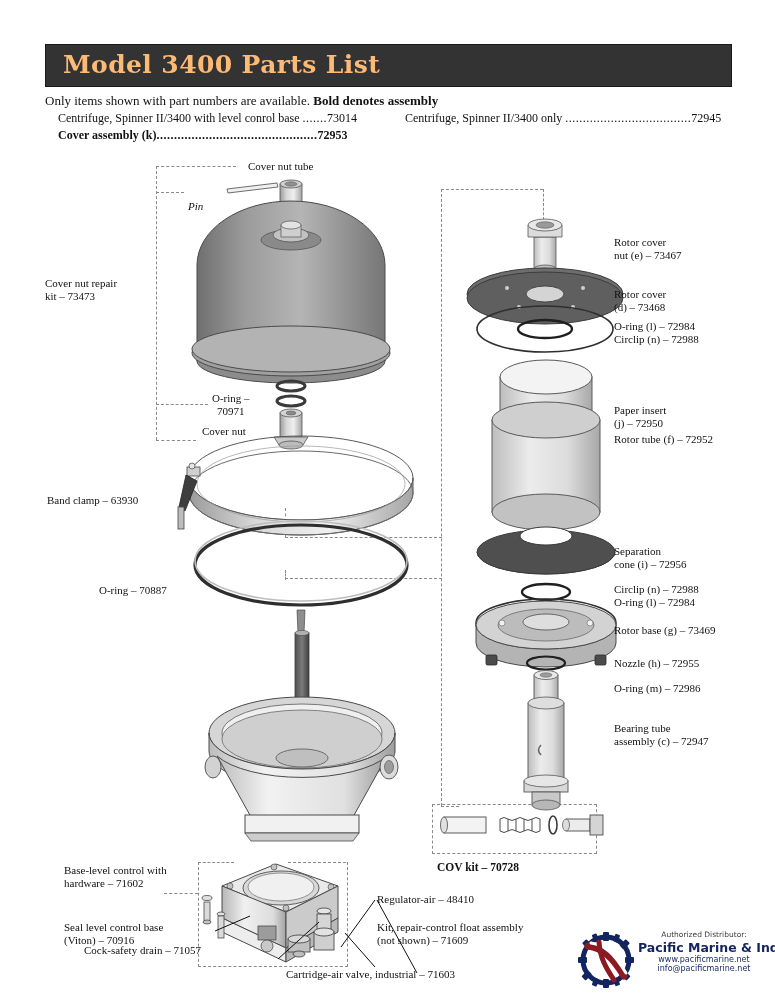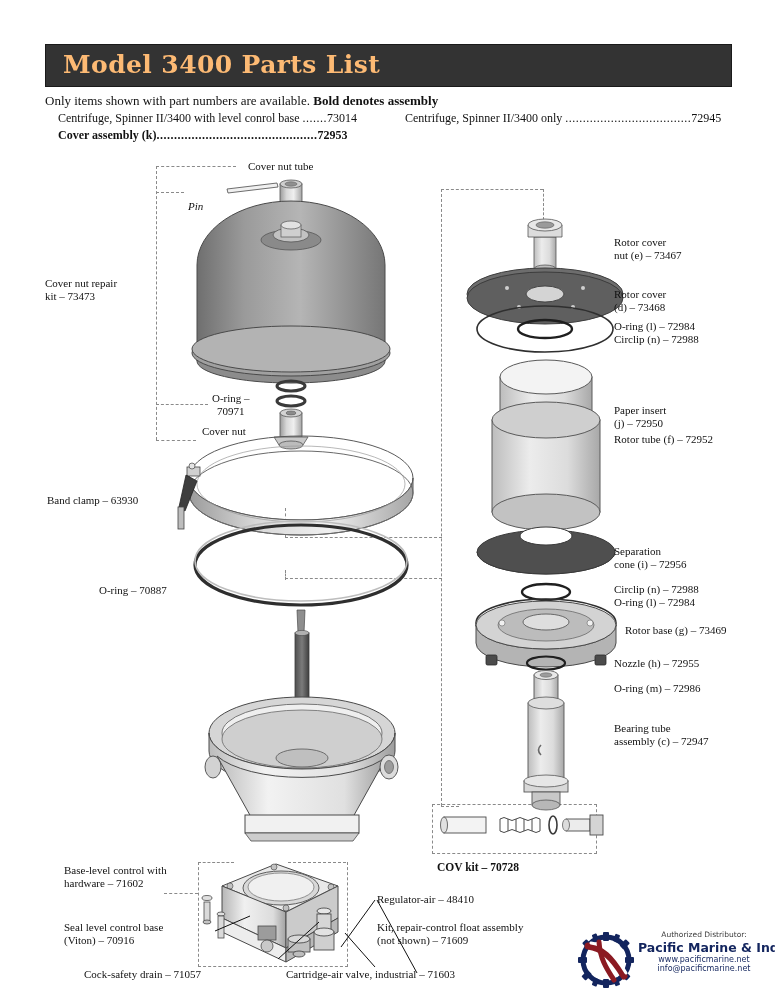--- a/index.html
+++ b/index.html
@@ -345,34 +345,34 @@
 (d) – 73468</div>
   <div class="lbl" style="left:614px;top:320px;">O-ring (l) – 72984
 Circlip (n) – 72988</div>
   <div class="lbl" style="left:614px;top:382px;margin-top:22px;">Paper insert
 (j) – 72950</div>
   <div class="lbl" style="left:614px;top:433px;">Rotor tube (f) – 72952</div>
   <div class="lbl" style="left:614px;top:545px;">Separation
 cone (i) – 72956</div>
   <div class="lbl" style="left:614px;top:583px;">Circlip (n) – 72988
 O-ring (l) – 72984</div>
-  <div class="lbl" style="left:614px;top:624px;padding-left:11px;">Rotor base (g) – 73469</div>
+  <div class="lbl" style="left:614px;top:624px;">Rotor base (g) – 73469</div>
   <div class="lbl" style="left:614px;top:657px;">Nozzle (h) – 72955</div>
   <div class="lbl" style="left:614px;top:682px;">O-ring (m) – 72986</div>
   <div class="lbl" style="left:614px;top:722px;">Bearing tube
 assembly (c) – 72947</div>
 
 
   <div class="lbl" style="left:437px;top:861px;font-weight:bold;font-size:11.5px;">COV kit – 70728</div>
 
   <div class="lbl" style="left:64px;top:864px;">Base-level control with
 hardware – 71602</div>
   <div class="lbl" style="left:64px;top:921px;">Seal level control base
 (Viton) – 70916</div>
-  <div class="lbl" style="left:84px;top:968px;">Cock-safety drain – 71057</div>
+  <div class="lbl" style="left:84px;top:944px;">Cock-safety drain – 71057</div>
   <div class="lbl" style="left:377px;top:893px;">Regulator-air – 48410</div>
   <div class="lbl" style="left:377px;top:921px;">Kit, repair-control float assembly
 (not shown) – 71609</div>
   <div class="lbl" style="left:286px;top:968px;">Cartridge-air valve, industrial – 71603</div>
 
   <svg class="art" style="left:45px;top:855px;" width="560" height="140">
     <g stroke="#111" stroke-width="1" fill="none">
       <path d="M170,76 L205,61"></path>
       <path d="M233,104 L274,67"></path>
       <path d="M330,112 L300,78"></path>

